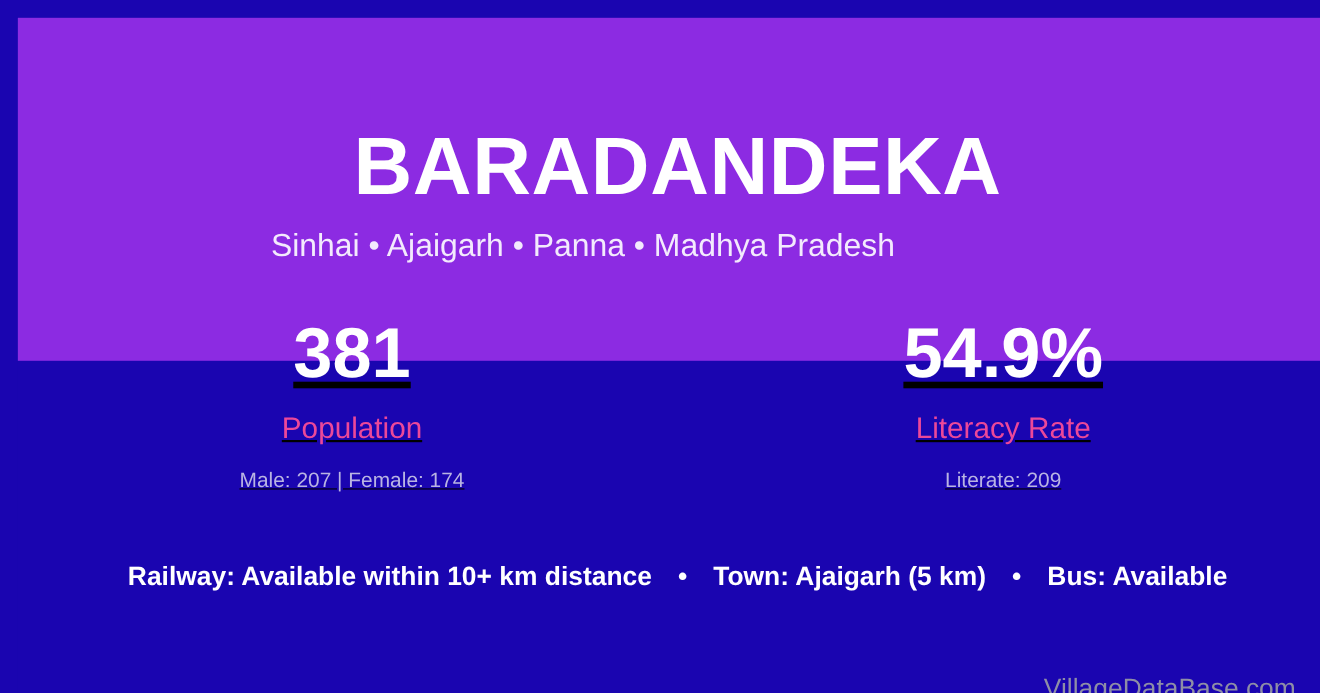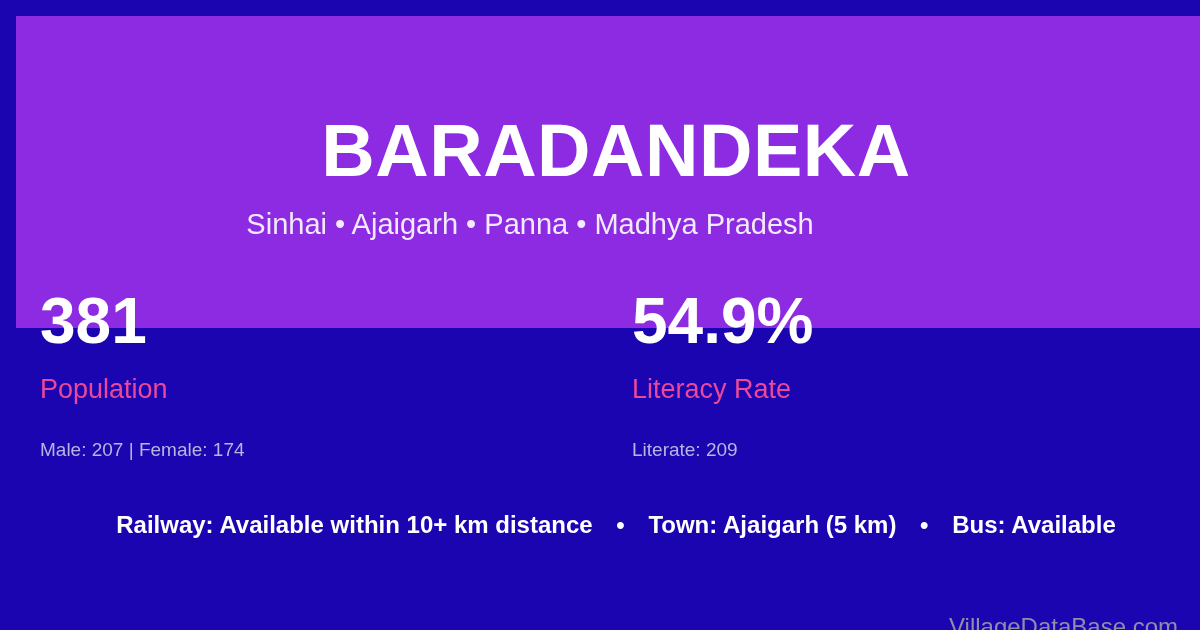--- a/index.html
+++ b/index.html
@@ -62,41 +62,43 @@
   .stats {
     position:absolute;
     left:0; top:248px;
     width:1200px;
     display:flex;
     flex-direction:row;
   }
 
   .stat {
     flex:1 1 0;
+    text-align:center;
+    text-decoration:underline;
   }
 
   .stat-value {
     font-size:64px;
     line-height:66px;
     font-weight:bold;
     color:#ffffff;
     white-space:nowrap;
   }
 
   .stat-label {
     margin-top:2px;
     font-size:27px;
     line-height:34px;
     font-weight:normal;
     color:#ec4899;
     white-space:nowrap;
   }
 
   .stat-sub {
-    margin-top:16px;
+    margin-top:4px;
     font-size:19px;
     line-height:24px;
     font-weight:normal;
     color:#b9b4e2;
     white-space:nowrap;
   }
 
   
   .amenities {
     position:absolute;

